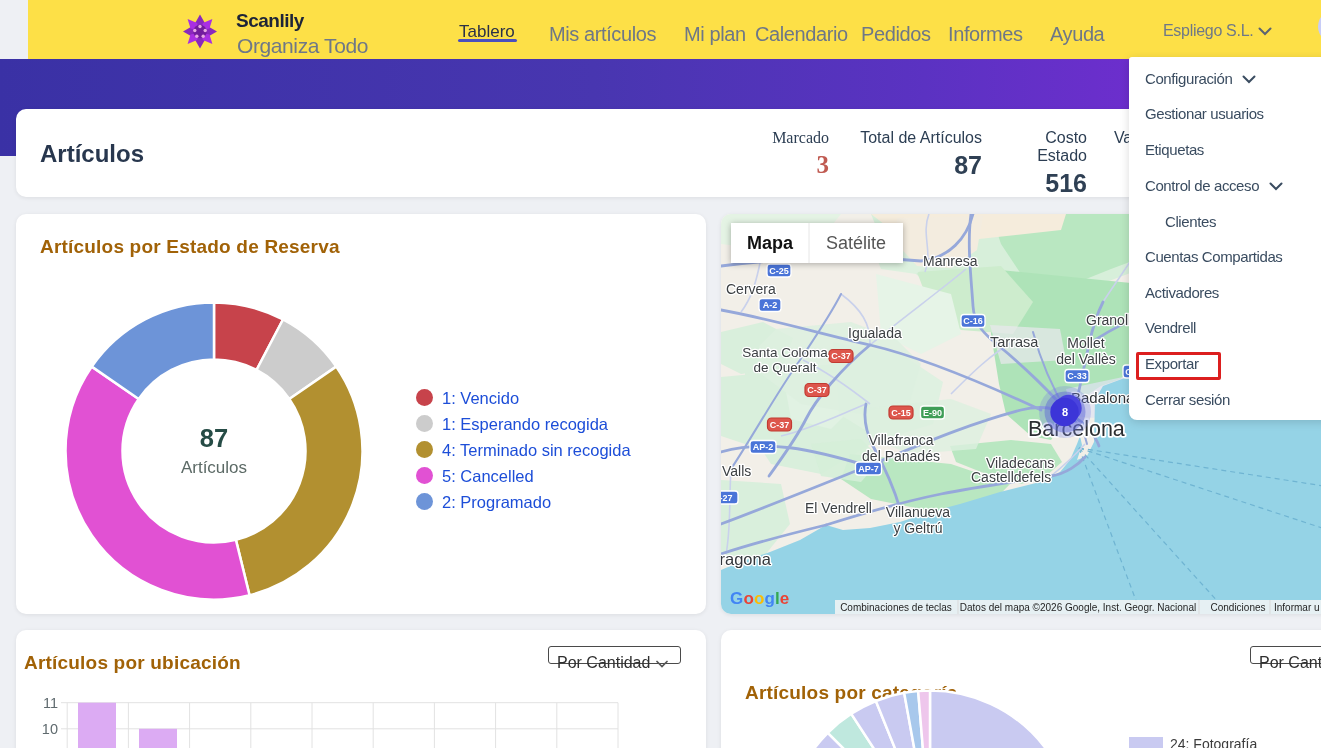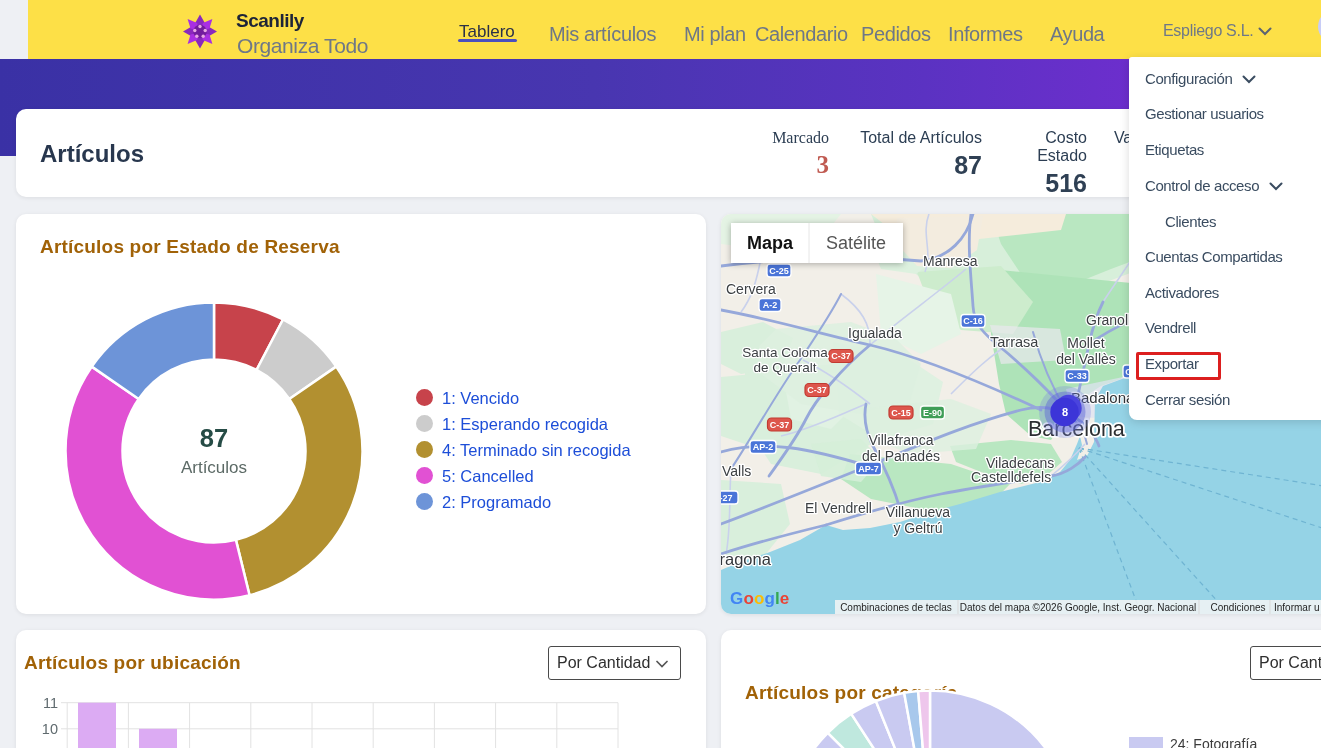--- a/index.html
+++ b/index.html
@@ -28,21 +28,21 @@
 
 .card { position:absolute; background:#fff; border-radius:10px; box-shadow:0 1px 4px rgba(0,0,0,0.08); }
 .cardtitle { position:absolute; font-size:19px; font-weight:600; color:#a16207; letter-spacing:0.2px; }
 
 
 .leg { position:absolute; left:400px; height:17px; }
 .leg .dot { position:absolute; left:0; top:0; width:17px; height:17px; border-radius:50%; }
 .leg .txt { position:absolute; left:26px; top:0; font-size:16.5px; color:#1d4ed8; white-space:nowrap; }
 
 
-.selbox { position:absolute; height:34px; border:1.5px solid #4a4a4a; border-radius:3px; background:#fff; font-size:16px; color:#2f2f2f; }
+.selbox { position:absolute; height:18px; border:1.5px solid #4a4a4a; border-radius:3px; background:#fff; font-size:16px; color:#2f2f2f; }
 .selbox span { position:absolute; left:8px; top:7px; }
 
 
 #menu { position:absolute; left:1129px; top:57px; width:220px; height:363px; background:#fff; border-radius:3px 3px 8px 8px; box-shadow:0 2px 10px rgba(0,0,0,0.15); z-index:30; }
 .mitem { position:absolute; left:16px; font-size:15px; letter-spacing:-0.4px; color:#3a4c60; white-space:nowrap; }
 #redbox { position:absolute; left:7px; top:295px; width:85px; height:28px; border:3px solid #dc1f1f; border-radius:2px; }
 .chev { display:inline-block; margin-left:6px; }
 </style>
 </head>
 <body>

